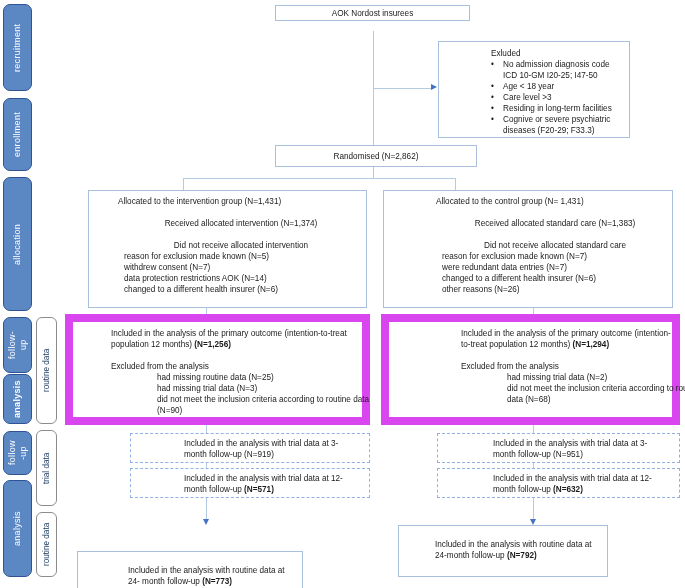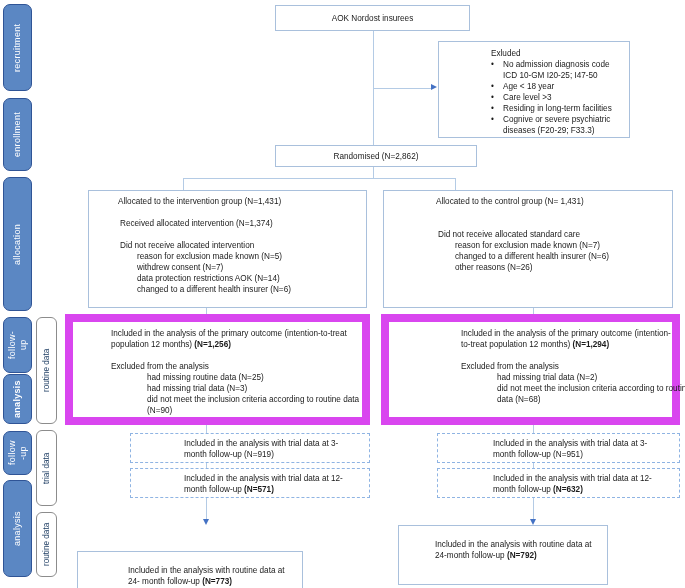--- a/index.html
+++ b/index.html
@@ -5,23 +5,23 @@
   html,body{margin:0;padding:0;background:#ffffff;}
   .canvas{position:relative;width:685px;height:588px;background:#ffffff;
           font-family:"Liberation Sans",sans-serif;color:#1a1a1a;overflow:hidden;}
 
   
   .box{position:absolute;background:#fff;border:1px solid #a9c0dc;font-size:8.2px;line-height:11px;box-sizing:border-box;}
   .box.center{display:flex;align-items:center;justify-content:center;text-align:center;}
   .box.thick{border:8px solid #d946ef;}
   .box.dashed{border:1px dashed #8fb4e3;}
   .sp{height:11px;}
-  .ind1{margin-left:2px;}
-  .reasons{margin-left:19px;}
-  .sub{padding-left:36px;}
+  .ind1{margin-left:2px;text-align:center;}
+  .reasons{margin-left:6px;}
+  .sub{margin-left:10px;padding-left:36px;}
   b{font-weight:bold;}
 
   
   .bullet{display:flex;}
   .bullet .marker{width:12px;flex:none;}
   .bullet .btext{width:124px;}
 
   
   .vline{position:absolute;width:1px;background:#b4cbe5;}
   .hline{position:absolute;height:1px;background:#b4cbe5;}
@@ -67,21 +67,21 @@
   <div class="vline" style="left:533px;top:308px;height:6px;"></div>
   <div class="vline" style="left:206px;top:425px;height:8px;"></div>
   <div class="vline" style="left:533px;top:425px;height:8px;"></div>
   <div class="vline" style="left:206px;top:463px;height:5px;"></div>
   <div class="vline" style="left:533px;top:463px;height:5px;"></div>
   <div class="vline" style="left:206px;top:498px;height:21px;"></div>
   <div class="arrow-down" style="left:203px;top:519px;"></div>
   <div class="vline" style="left:533px;top:498px;height:21px;"></div>
   <div class="arrow-down" style="left:530px;top:519px;"></div>
 
-  <div class="box center" style="left:275px;top:5px;width:195px;height:26px;">
+  <div class="box center" style="left:275px;top:5px;width:195px;height:16px;">
     <span>AOK Nordost insurees</span>
   </div>
 
   <div class="box" style="left:438px;top:41px;width:192px;height:97px;padding:6px 4px 0 52px;">
     <div>Exluded</div>
     <div class="bullet">
       <span class="marker">•</span>
       <span class="btext">No admission diagnosis code ICD 10-GM I20-25; I47-50</span>
     </div>
     <div class="bullet">
@@ -114,23 +114,25 @@
     <div class="ind1">Did not receive allocated intervention</div>
     <div class="reasons">reason for exclusion made known (N=5)</div>
     <div class="reasons">withdrew consent (N=7)</div>
     <div class="reasons">data protection restrictions AOK (N=14)</div>
     <div class="reasons">changed to a different health insurer (N=6)</div>
   </div>
 
   <div class="box" style="left:383px;top:190px;width:290px;height:118px;padding:5px 0 0 52px;">
     <div>Allocated to the control group (N= 1,431)</div>
     <div class="sp"></div>
+    <div class="ind1">Received allocated standard care (N=1,383)</div>
     <div class="sp"></div>
     <div class="ind1">Did not receive allocated standard care</div>
     <div class="reasons">reason for exclusion made known (N=7)</div>
+    <div class="reasons">were redundant data entries (N=7)</div>
     <div class="reasons">changed to a different health insurer (N=6)</div>
     <div class="reasons">other reasons (N=26)</div>
   </div>
 
   <div class="box thick" style="left:65px;top:314px;width:305px;height:111px;padding:6px 8px 0 38px;">
     <div style="width:262px;">
       <span>Included in the analysis of the primary outcome (intention-to-treat population 12 months) </span><b>(N=1,256)</b>
     </div>
     <div class="sp"></div>
     <div>Excluded from the analysis</div>
@@ -165,19 +167,19 @@
     <div style="width:178px;">
       <span>Included in the analysis with trial data at 12- month follow-up </span><b>(N=632)</b>
     </div>
   </div>
 
   <div class="box" style="left:77px;top:551px;width:226px;height:48px;padding:13px 4px 16px 50px;">
     <div style="width:170px;">
       <span>Included in the analysis with routine data at 24- month follow-up </span><b>(N=773)</b>
     </div>
   </div>
-  <div class="box" style="left:398px;top:525px;width:210px;height:60px;padding:13px 4px 0 36px;">
+  <div class="box" style="left:398px;top:525px;width:210px;height:52px;padding:13px 4px 0 36px;">
     <div style="width:168px;">
       <span>Included in the analysis with routine data at 24-month follow-up </span><b>(N=792)</b>
     </div>
   </div>
 
 </div>
 
 </body></html>

